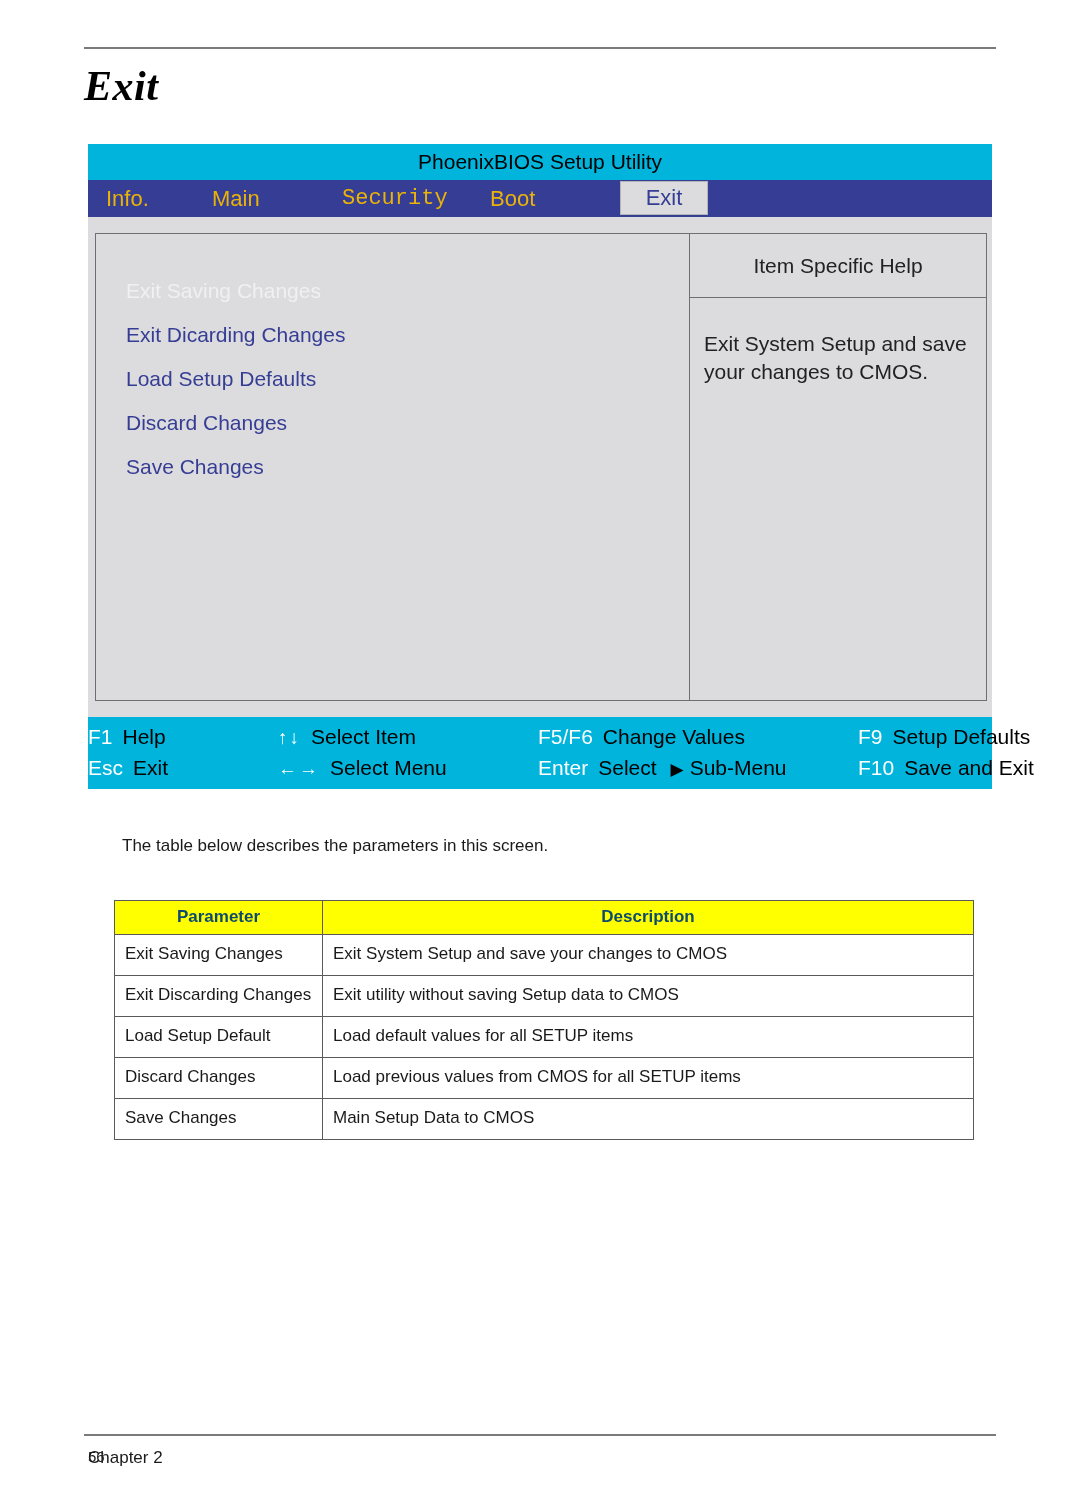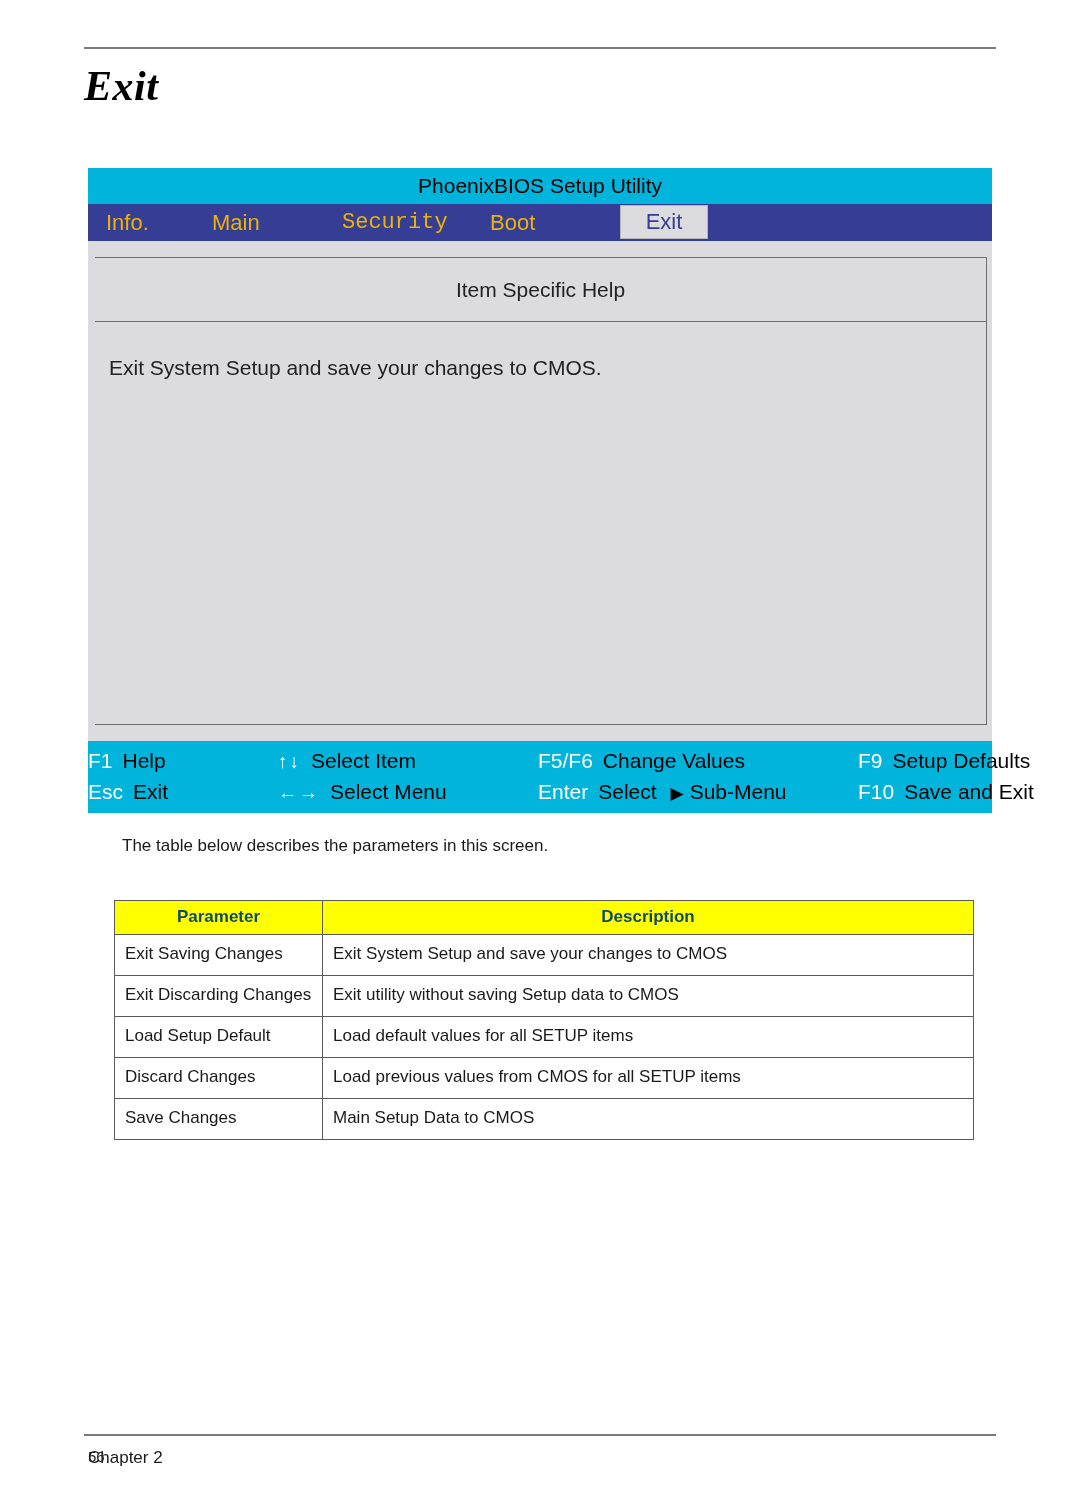--- a/index.html
+++ b/index.html
@@ -34,21 +34,21 @@
     font-style: italic;
     font-size: 42px;
     letter-spacing: 0.5px;
     color: #000;
   }
 
   
   .bios {
     position: absolute;
     left: 88px;
-    top: 168px;
+    top: 144px;
     width: 904px;
     background: #dcdcde;
   }
   .bios-titlebar {
     height: 36px;
     background: #00b4dc;
     color: #000;
     font-size: 21px;
     display: flex;
     align-items: center;
@@ -258,20 +258,27 @@
     <div class="bios-tab t-info">Info.</div>
     <div class="bios-tab t-main">Main</div>
     <div class="bios-tab t-sec">Security</div>
     <div class="bios-tab t-boot">Boot</div>
     <div class="bios-tab t-exit">Exit</div>
   </div>
 
   <div class="bios-body">
     <div class="panel-wrap">
 
+      <div class="panel-left">
+        <div class="menu-item selected">Exit Saving Changes</div>
+        <div class="menu-item">Exit Dicarding Changes</div>
+        <div class="menu-item">Load Setup Defaults</div>
+        <div class="menu-item">Discard Changes</div>
+        <div class="menu-item">Save Changes</div>
+      </div>
 
       <div class="panel-right">
         <div class="help-title">Item Specific Help</div>
         <div class="help-text">Exit System Setup and save your changes to CMOS.</div>
       </div>
 
     </div>
   </div>
 
   <div class="bios-keys">

